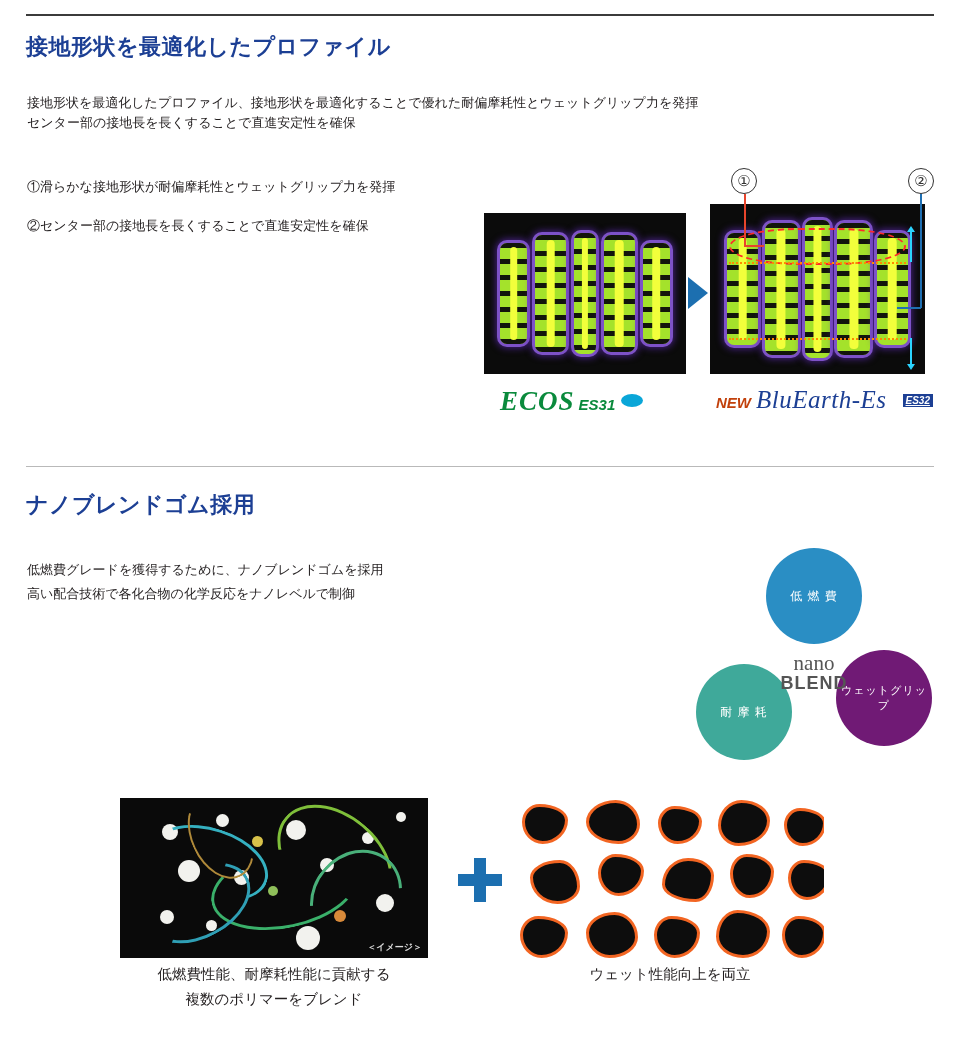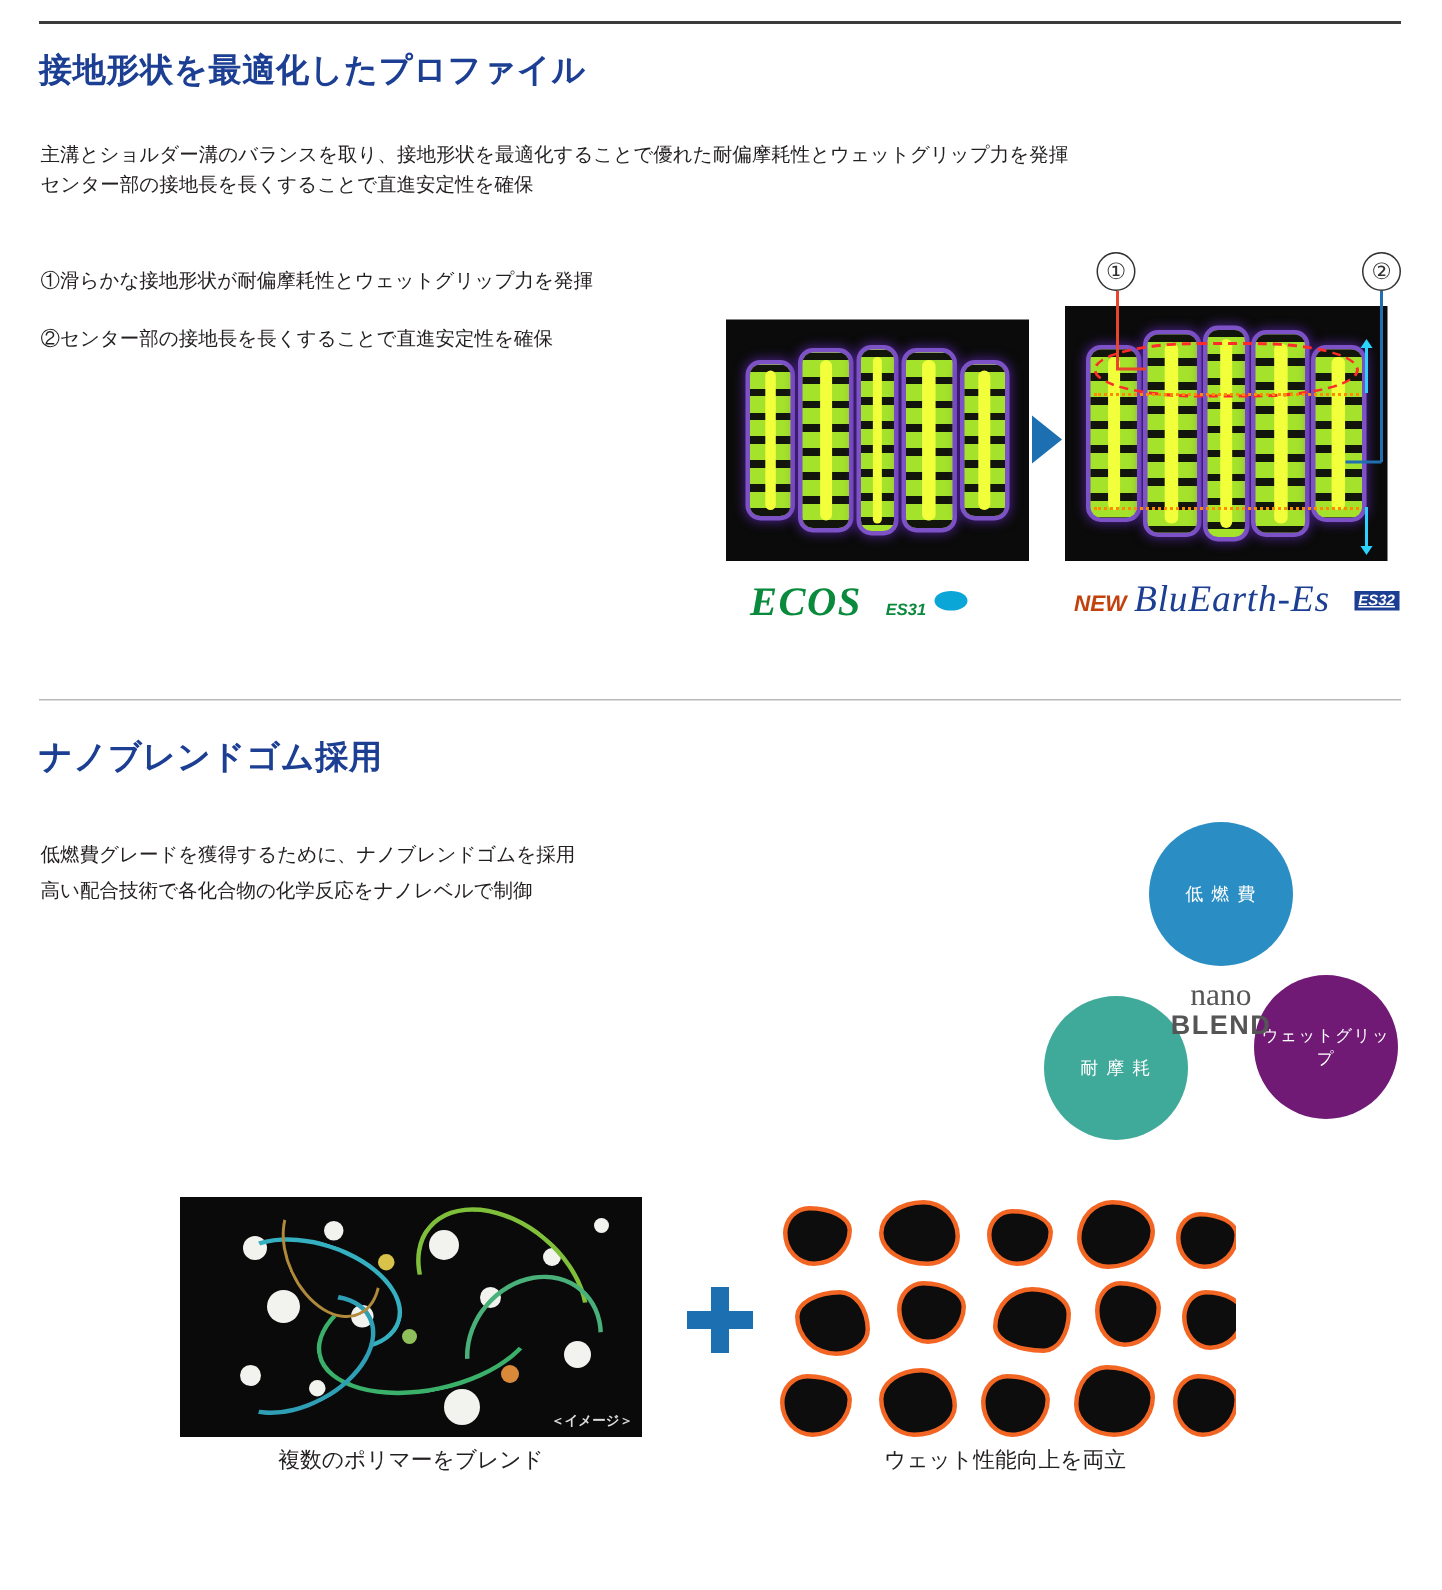--- a/index.html
+++ b/index.html
@@ -177,22 +177,22 @@
   #logo-new  { left: 716px; top: 386px; }
   .ecos-text {
     font-family: "Liberation Serif", serif;
     font-style: italic;
     font-weight: bold;
     font-size: 27px;
     color: #0a8a3c;
     letter-spacing: 1px;
   }
   .ecos-sub {
-    font-size: 11px; font-weight: bold; font-style: italic;
-    color: #0a8a3c; margin-left: 16px;
+    font-size: 15px; font-weight: bold; font-style: italic;
+    color: #0a8a3c; margin-left: 4px;
   }
   .ecos-badge {
     display: inline-block;
     width: 22px; height: 13px;
     background: #0aa6d8;
     border-radius: 50%;
     margin-left: 6px;
     vertical-align: 3px;
   }
   .new-label {
@@ -284,21 +284,21 @@
   #cap1 { left: 104px; top: 962px; }
   #cap2 { left: 500px; top: 962px; }
 </style>
 </head>
 <body>
 
 <div class="top-rule"></div>
 
 <div class="sec-title" id="title1">接地形状を最適化したプロファイル</div>
 
-<div class="body-text" id="p1">主溝とショルダー溝のバランスを取り、接地形状を最適化することで優れた耐偏摩耗性とウェットグリップ力を発揮</div>
+<div class="body-text" id="p1">接地形状を最適化したプロファイル、接地形状を最適化することで優れた耐偏摩耗性とウェットグリップ力を発揮</div>
 <div class="body-text" id="p2">センター部の接地長を長くすることで直進安定性を確保</div>
 <div class="body-text" id="b1">①滑らかな接地形状が耐偏摩耗性とウェットグリップ力を発揮</div>
 <div class="body-text" id="b2">②センター部の接地長を長くすることで直進安定性を確保</div>
 
 <div class="fp-wrap" id="fp-left">
   <div class="fp-img">
     <div class="fp-inner">
       <div class="rib blk"></div>
       <div class="rib blk"></div>
       <div class="rib blk"></div>
@@ -397,18 +397,19 @@
   <div class="blob" style="left:214px; top:56px;  width:44px; height:44px;"></div>
   <div class="blob" style="left:272px; top:62px;  width:42px; height:40px;"></div>
   <div class="blob" style="left:4px;   top:118px; width:48px; height:42px;"></div>
   <div class="blob" style="left:70px;  top:114px; width:52px; height:46px; border-radius:55% 45% 55% 45% / 45% 55% 45% 55%;"></div>
   <div class="blob" style="left:138px; top:118px; width:46px; height:42px;"></div>
   <div class="blob" style="left:200px; top:112px; width:54px; height:48px; border-radius:40% 60% 50% 50% / 55% 45% 55% 45%;"></div>
   <div class="blob" style="left:266px; top:118px; width:44px; height:42px;"></div>
 </div>
 
 <div class="caption" id="cap1">
+  <div>低燃費性能、耐摩耗性能に貢献する</div>
   <div>複数のポリマーをブレンド</div>
 </div>
 
 <div class="caption" id="cap2">
   <div>ウェット性能向上を両立</div>
 </div>
 
 </body></html>

